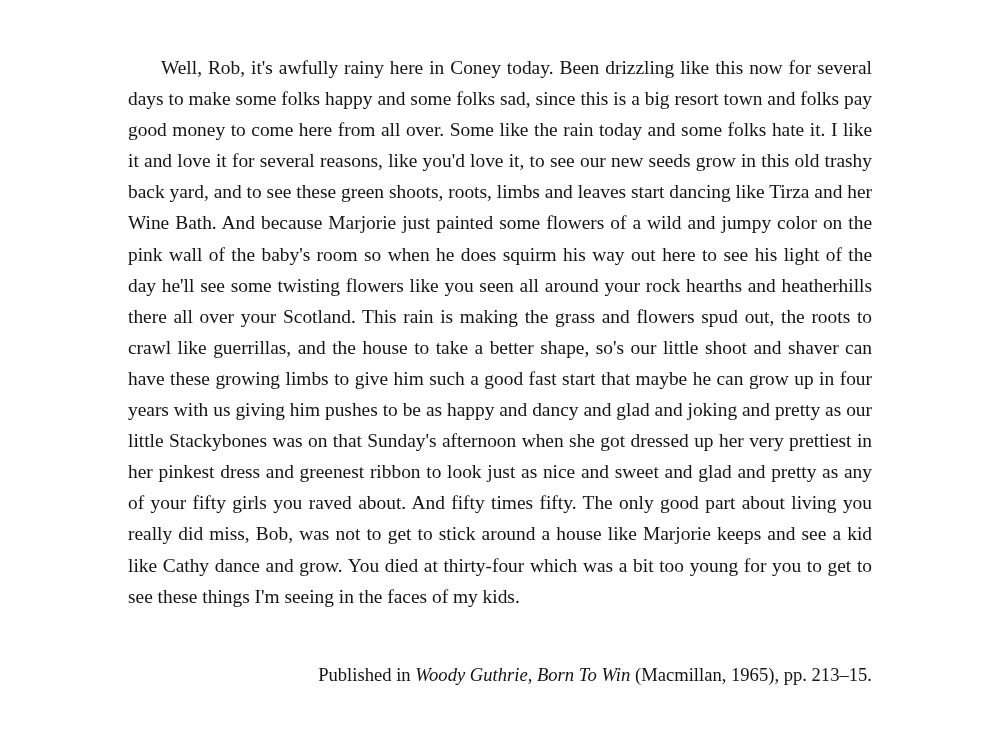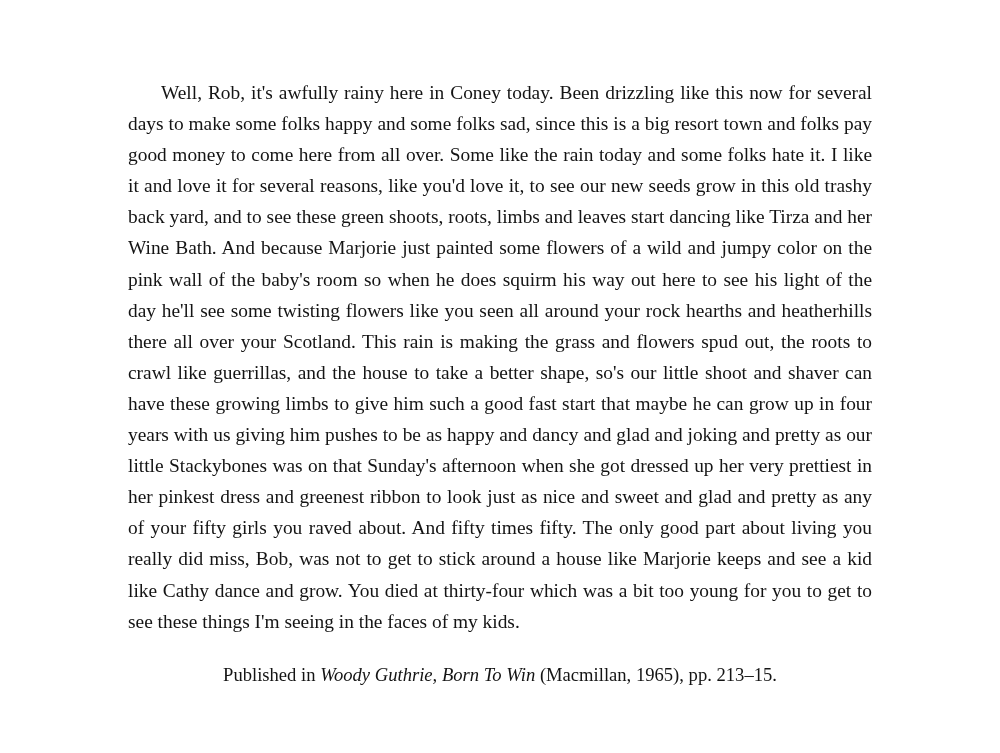--- a/index.html
+++ b/index.html
@@ -12,39 +12,39 @@
     height: 753px;
     font-family: "Liberation Serif", "DejaVu Serif", serif;
     color: #111111;
     -webkit-font-smoothing: antialiased;
   }
   .page {
     position: relative;
     width: 1000px;
     height: 581px;
     box-sizing: border-box;
-    padding: 77px 128px 0 128px;
+    padding: 52px 128px 0 128px;
   }
   .body-text {
     font-size: 19.4px;
     line-height: 31.1px;
     text-align: justify;
     text-justify: inter-word;
     color: #141414;
   }
   .para {
     margin: 0;
     text-indent: 33px;
   }
   .colophon {
     position: absolute;
     left: 128px;
     right: 128px;
     top: 662px;
-    text-align: center;
+    text-align: right;
     font-size: 18.6px;
     line-height: 26px;
     color: #141414;
   }
   .colophon .title-italic {
     font-style: italic;
   }
 </style>
 </head>
 <body>

